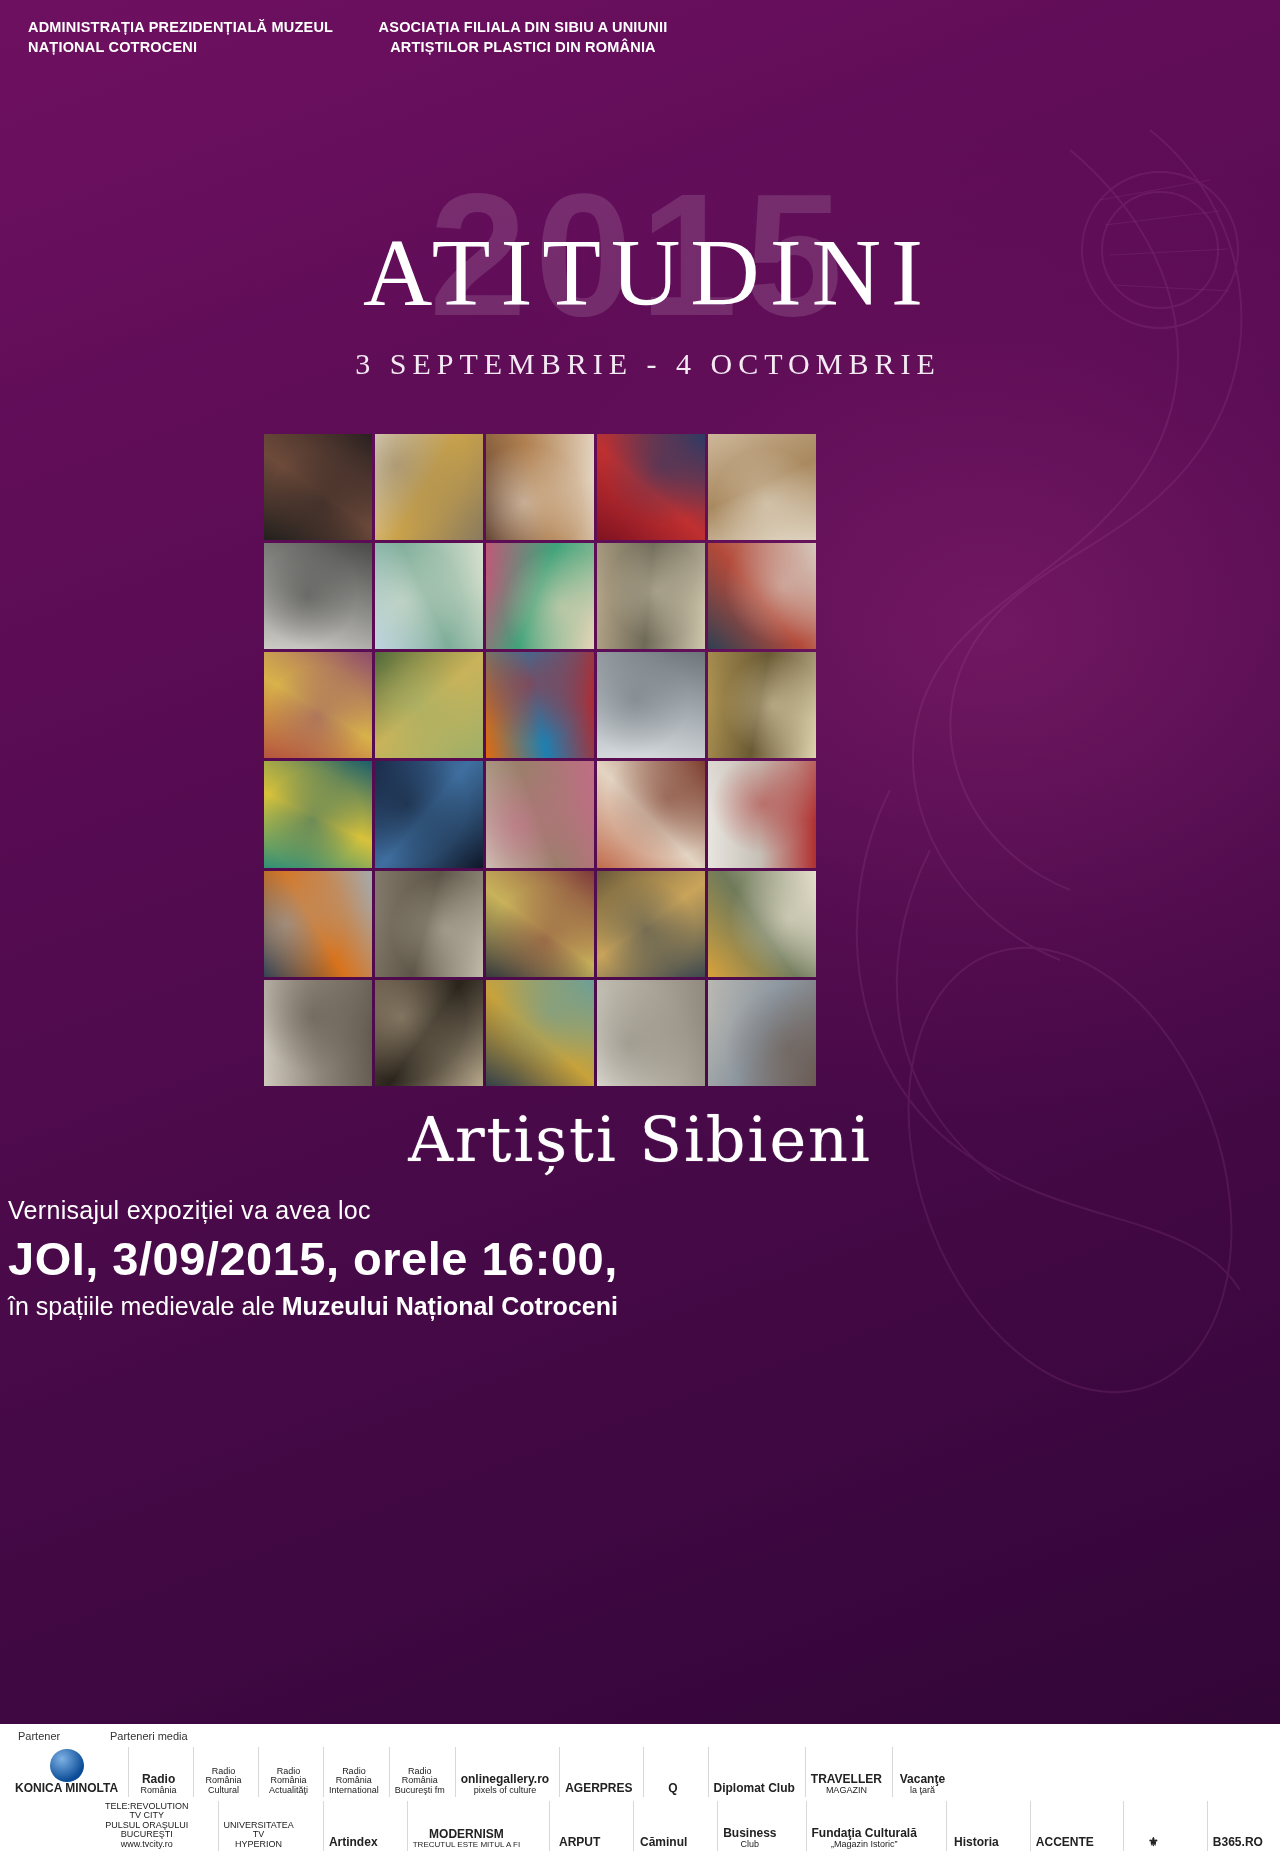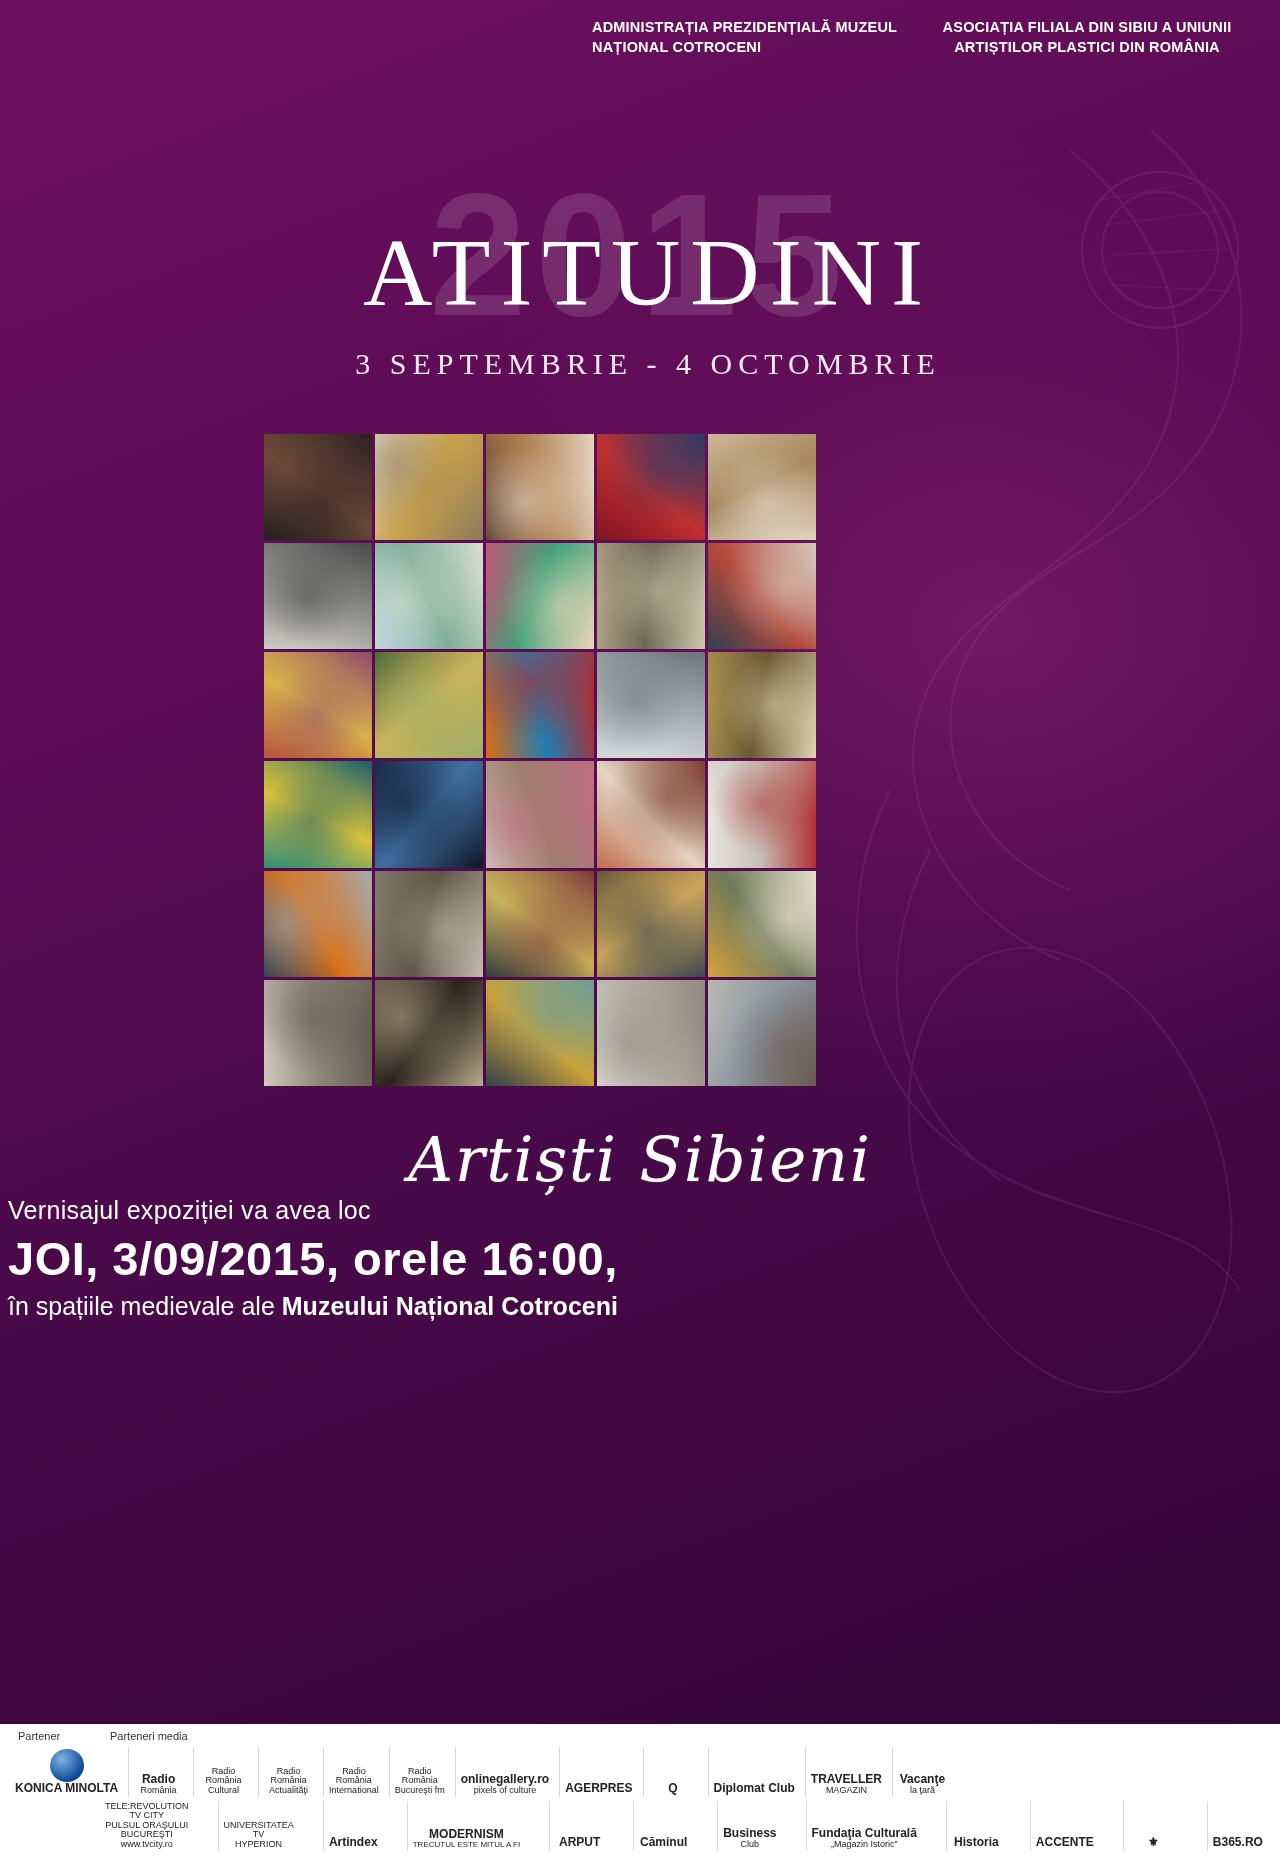--- a/index.html
+++ b/index.html
@@ -20,21 +20,21 @@
   
   .deco {
     position: absolute;
     pointer-events: none;
     opacity: 0.30;
   }
 
   
   .header {
     position: absolute; top: 18px; left: 0; width: 100%;
-    display: flex; justify-content: flex-end; align-items: flex-start;
+    display: flex; justify-content: flex-start; align-items: flex-start;
     padding: 0 28px;
     color: #ffffff;
   }
   .org {
     font-size: 14.5px; font-weight: bold; line-height: 1.35;
     letter-spacing: 0.2px; text-align: center;
     text-transform: uppercase;
   }
   .org.left { text-align: left; width: 330px; }
   .org.mid  { width: 330px; }
@@ -78,26 +78,24 @@
     grid-template-rows: repeat(6, 1fr);
     gap: 3px;
   }
   .tile { width: 100%; height: 100%; }
 
   
   .script {
     position: absolute; top: 1103px; left: 0; width: 100%;
     text-align: center;
     font-family: "DejaVu Serif", serif;
-    font-style: italic;
     font-size: 62px;
     color: #ffffff;
     letter-spacing: 2px;
     text-shadow: 0 0 1px rgba(255,255,255,0.6);
-    margin-top: 20px;
   }
 
   
   .info {
     position: absolute; top: 1196px; left: 8px; width: 100%;
     color: #ffffff;
   }
   .info .line1 { font-size: 25px; font-weight: normal; letter-spacing: 0.3px; }
   .info .line2 {
     font-size: 47px; font-weight: bold; margin-top: 6px; letter-spacing: 0.5px;

